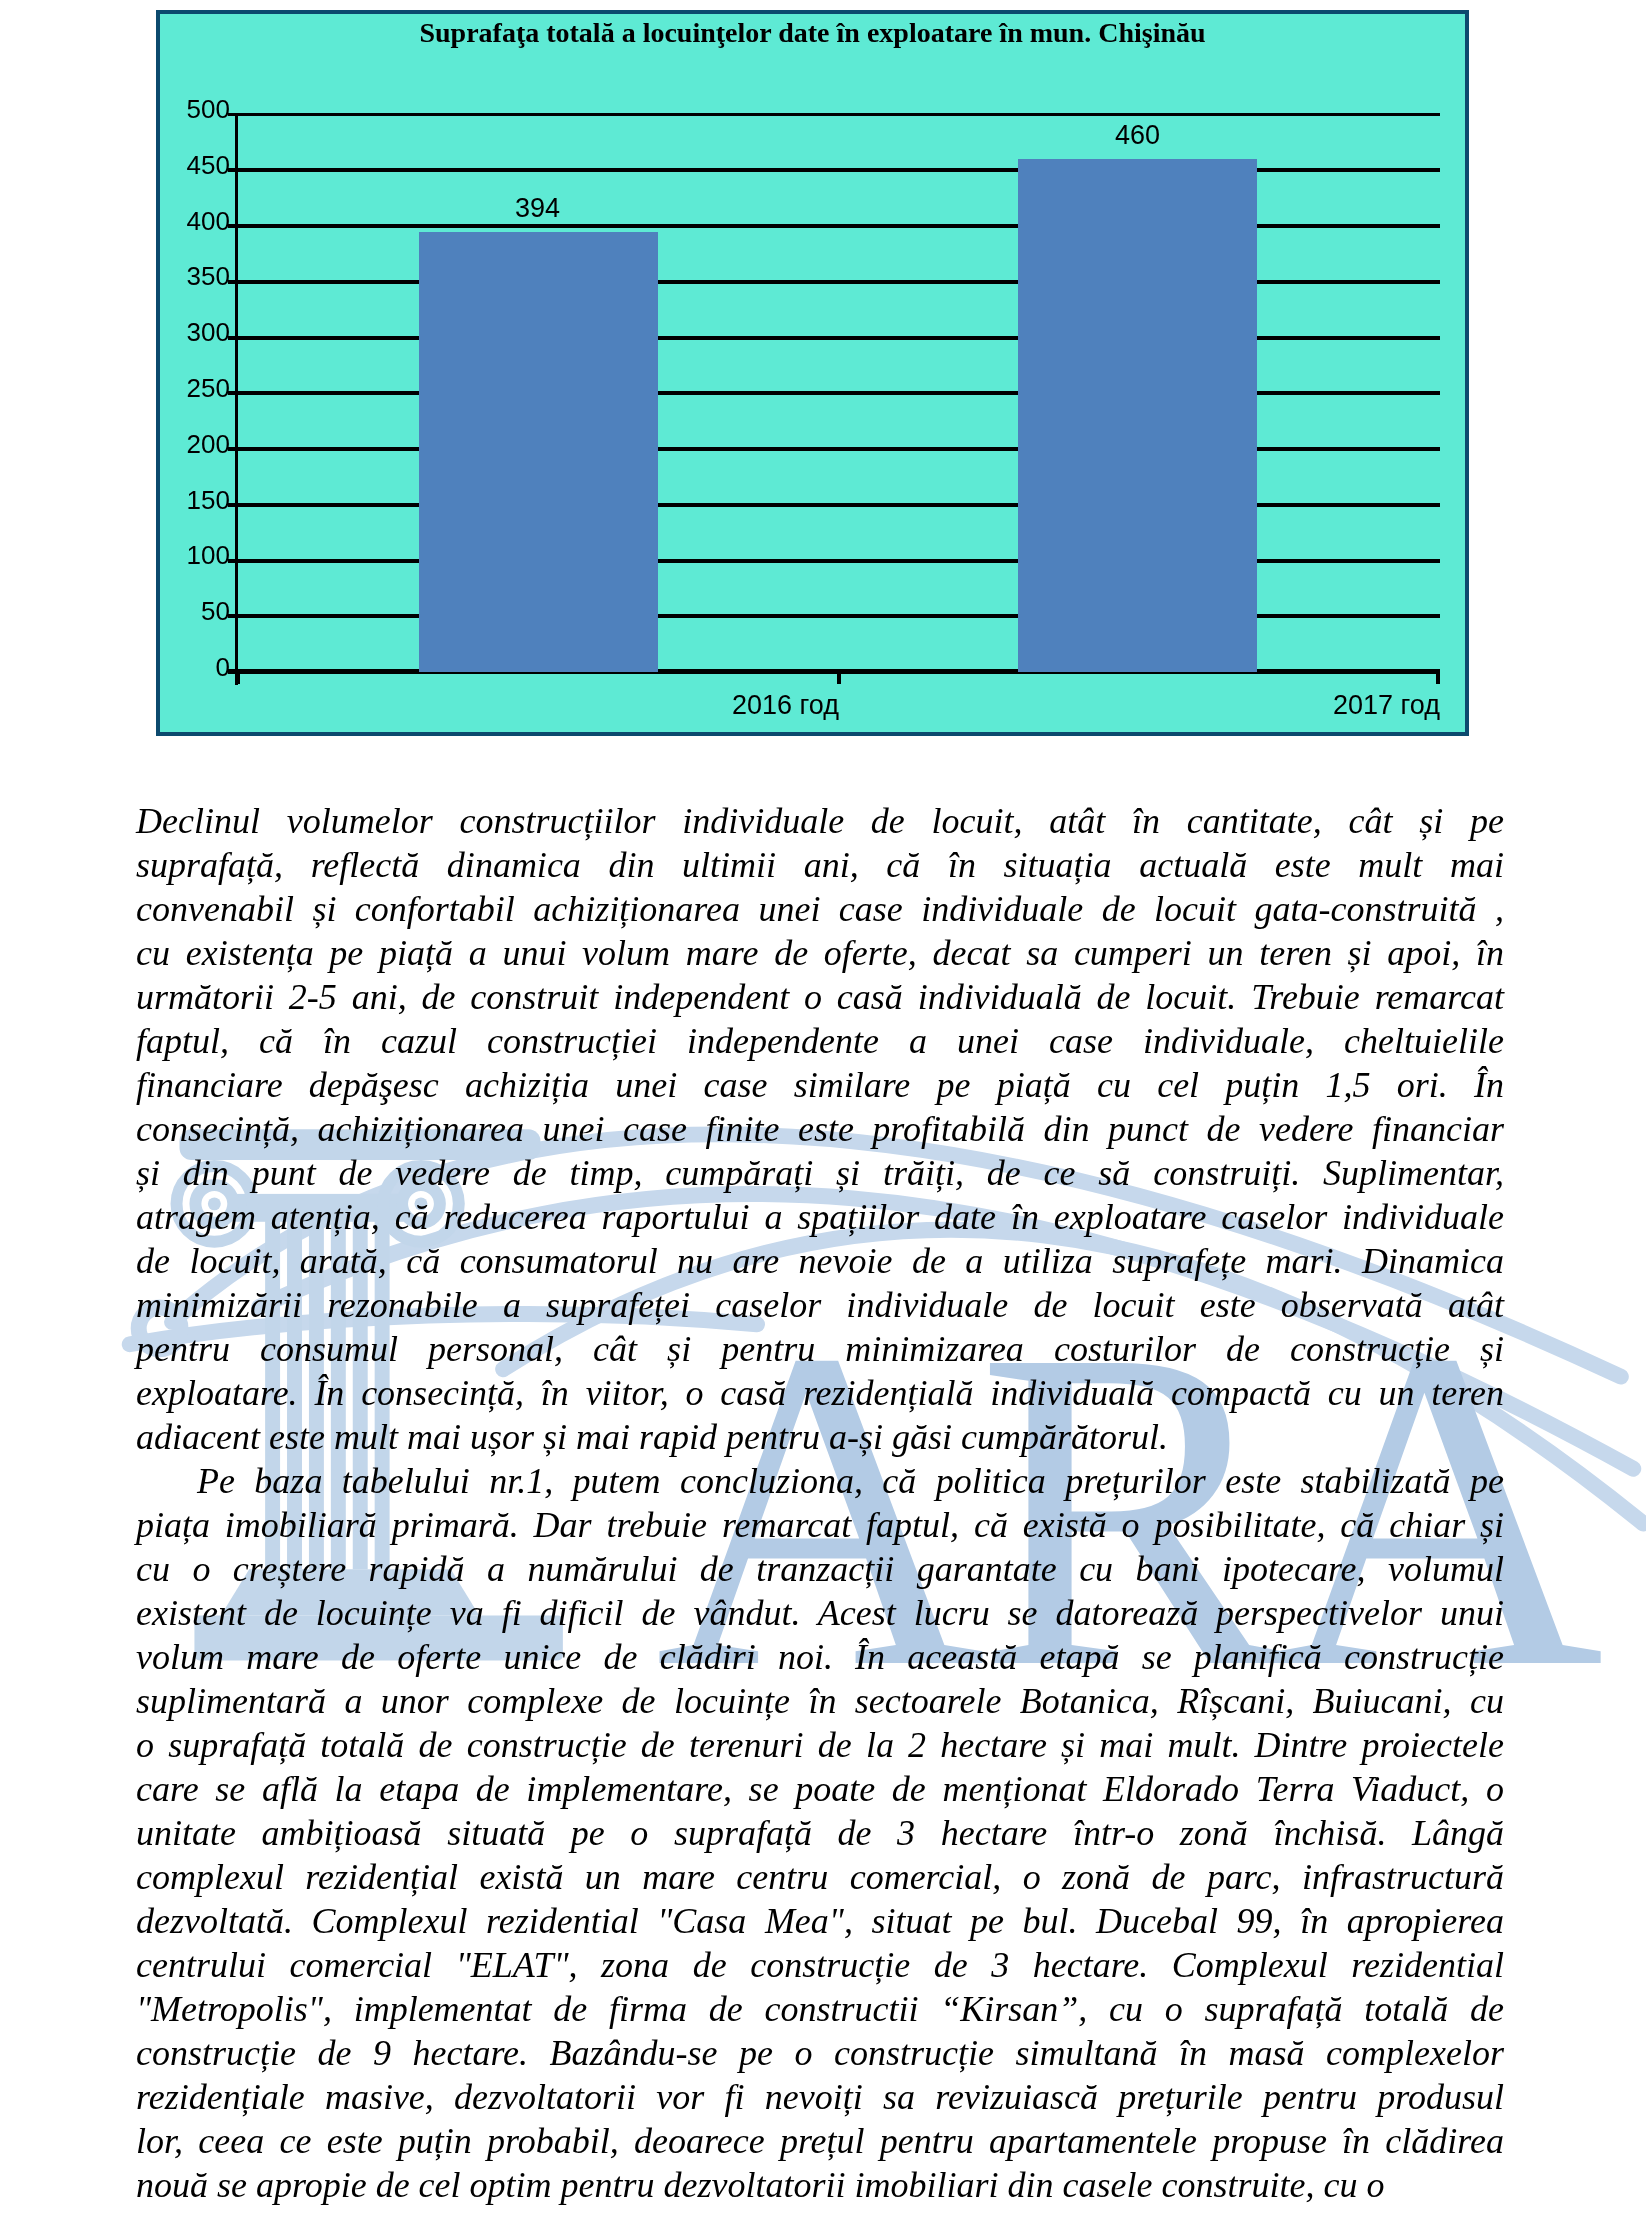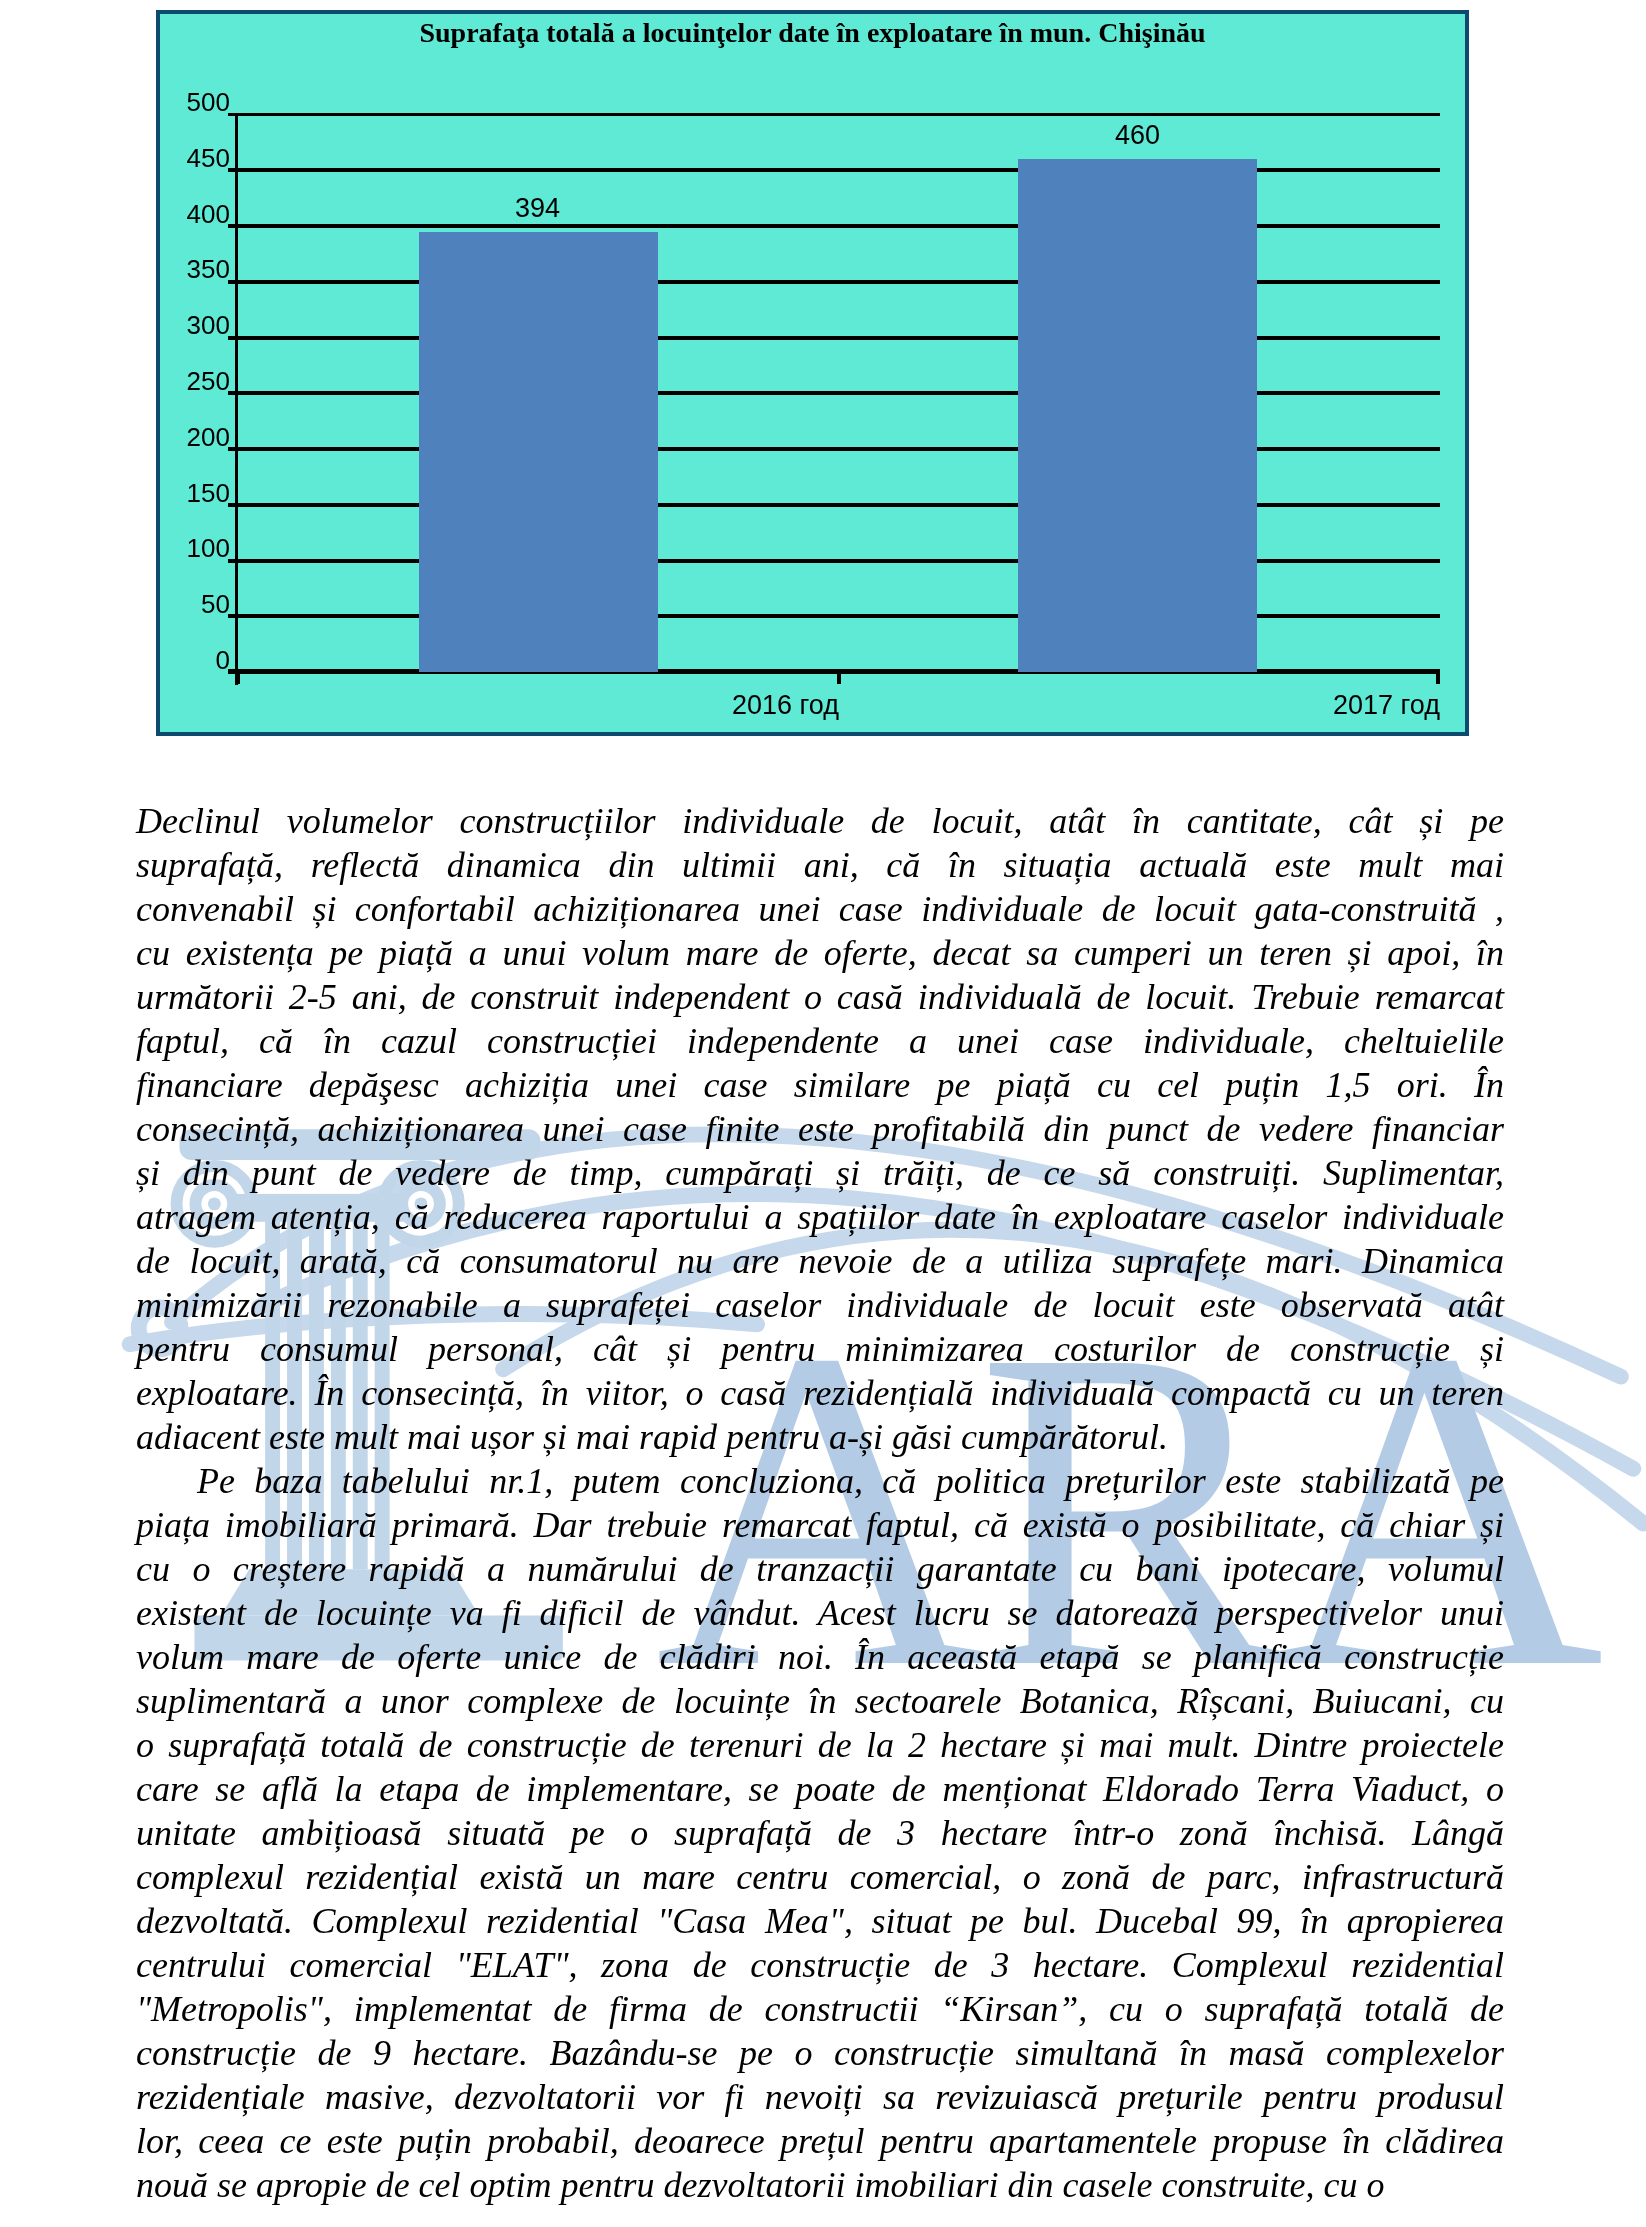--- a/index.html
+++ b/index.html
@@ -12,21 +12,21 @@
   .chart-title{position:absolute;left:0;right:0;top:3px;text-align:center;
                font-weight:bold;font-size:28px;font-family:"Liberation Serif",serif;}
   .plot{position:absolute;left:78px;top:100px;width:1202px;height:558px;}
   .grid{position:absolute;left:-10px;right:0;height:3.5px;background:#000;}
   .grid.zero{height:5px;}
   .vaxis{position:absolute;left:-3.5px;top:-1.5px;width:3.5px;height:572px;background:#000;}
   .xtick{position:absolute;top:558px;width:3.5px;height:12px;background:#000;}
   .bar{position:absolute;bottom:0;width:239px;background:#4f81bd;}
   .val{position:absolute;width:239px;text-align:center;
        font-family:"Liberation Sans",sans-serif;font-size:27px;}
-  .ylabels{position:absolute;left:3px;top:74px;width:67px;height:586px;
+  .ylabels{position:absolute;left:3px;top:81px;width:67px;height:586px;
            display:flex;flex-direction:column;justify-content:space-between;}
   .yl{height:28px;line-height:28px;text-align:right;
       font-family:"Liberation Sans",sans-serif;font-size:26px;}
   .xlabels{position:absolute;left:78px;top:676px;width:1202px;display:flex;}
   .xl{flex:1;text-align:right;font-family:"Liberation Sans",sans-serif;font-size:27px;}
 
   
   .watermark{position:absolute;left:0;top:0;width:1647px;height:1883px;z-index:0;}
   .wm-letters{position:absolute;left:655px;top:1280px;height:458px;line-height:458px;
               font-family:"Liberation Serif",serif;font-size:458px;letter-spacing:-9px;

